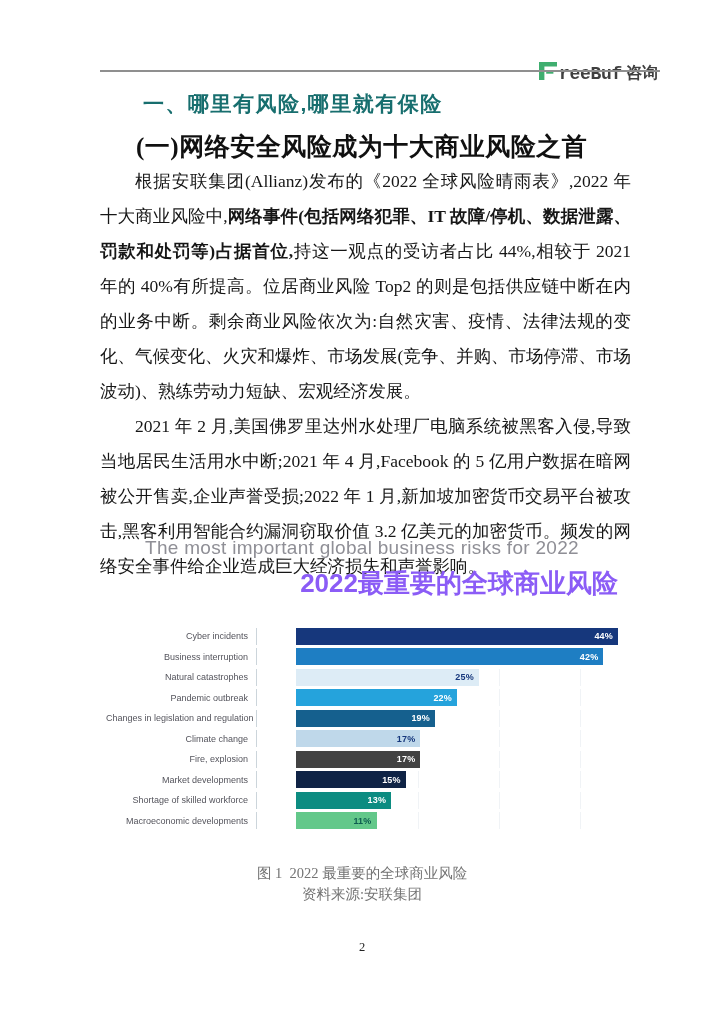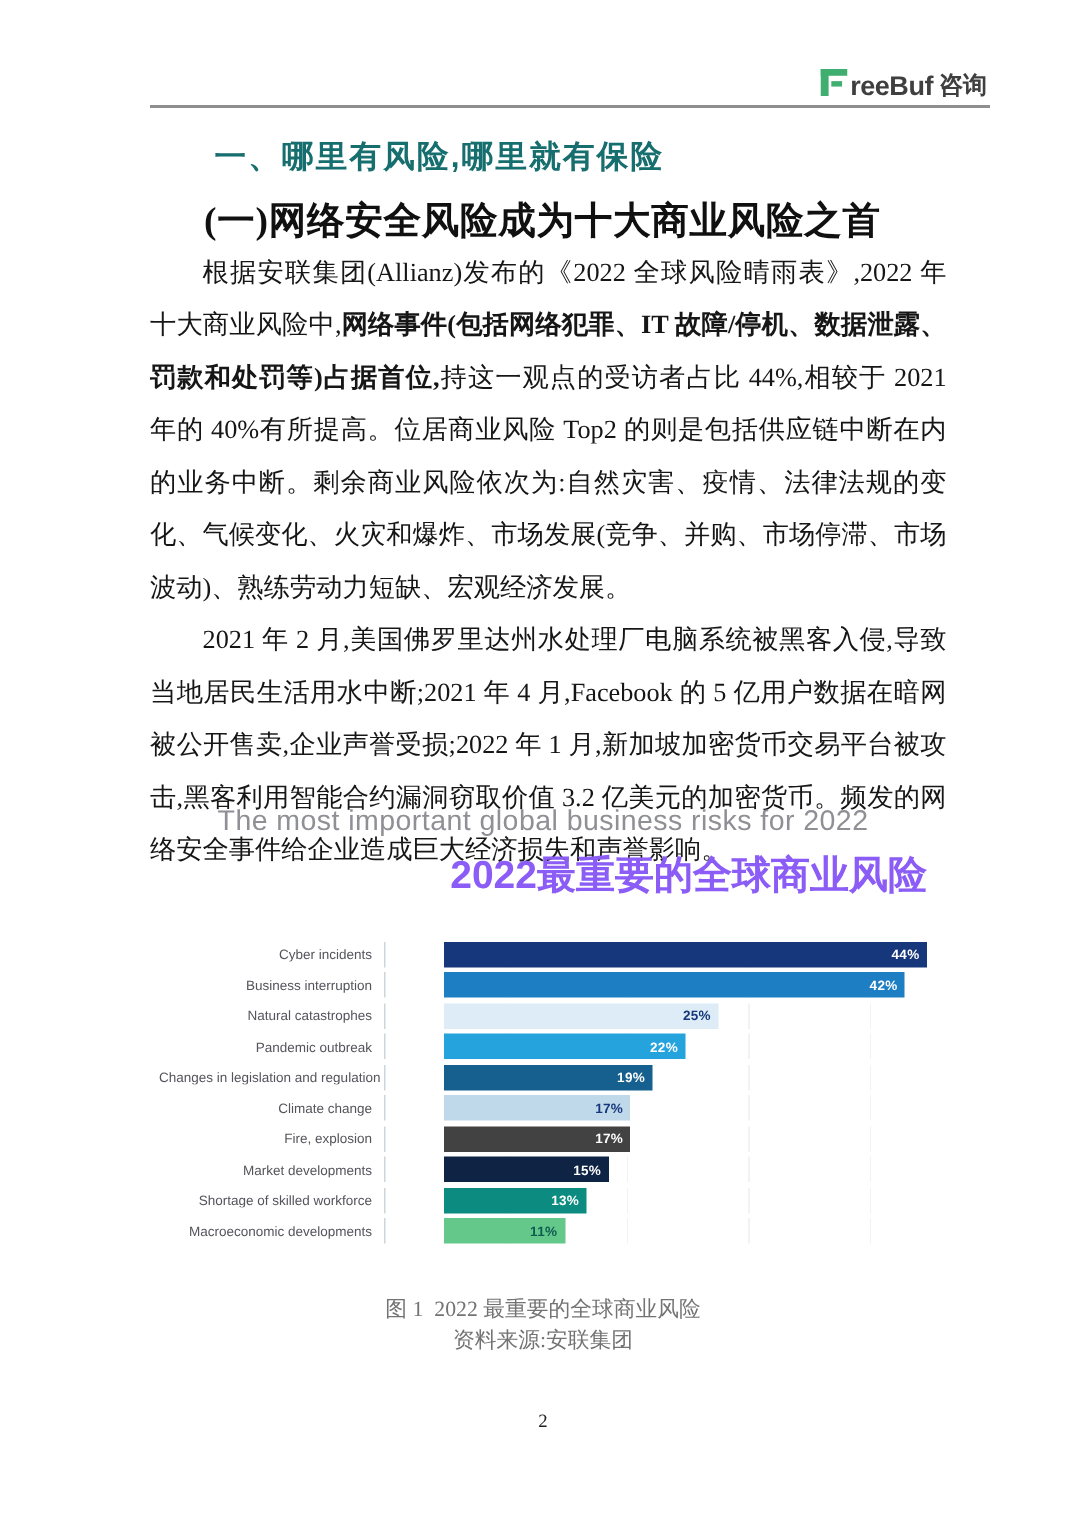--- a/index.html
+++ b/index.html
@@ -1,22 +1,22 @@
 <!DOCTYPE html>
 <html><head>
 <meta charset="utf-8">
 <style>
   html,body{margin:0;padding:0;background:#ffffff;}
   .page{
     position:relative;width:724px;height:1024px;margin:0 auto;background:#ffffff;
     font-family:"Liberation Serif","DejaVu Serif",serif;color:#151515;overflow:hidden;
   }
   
-  .logo{position:absolute;top:46px;right:66px;display:flex;align-items:center;
-        font-family:Liberation Sans, sans-serif;}
+  .logo{position:absolute;top:62px;right:66px;display:flex;align-items:center;
+        font-family:Liberation Mono, monospace;}
   .logo .fmark{display:block;margin-right:2px;}
   .logo .brand{font-size:18px;font-weight:bold;color:#3f3f3f;letter-spacing:-0.3px;}
   .logo .suffix{font-size:16px;font-weight:600;color:#3f3f3f;margin-left:4px;}
   .header-rule{position:absolute;top:70px;left:100px;width:560px;height:2px;background:#8f8f8f;}
   
   .h1{position:absolute;top:90px;left:143px;font-family:"Liberation Sans","DejaVu Sans",sans-serif;
       font-size:21px;font-weight:bold;color:#176e6e;letter-spacing:1.5px;}
   .h2{position:absolute;top:130px;left:136px;font-size:25px;font-weight:bold;color:#101010;letter-spacing:0.5px;}
   
   .body-text{position:absolute;top:164px;left:100px;width:531px;font-size:17.5px;

